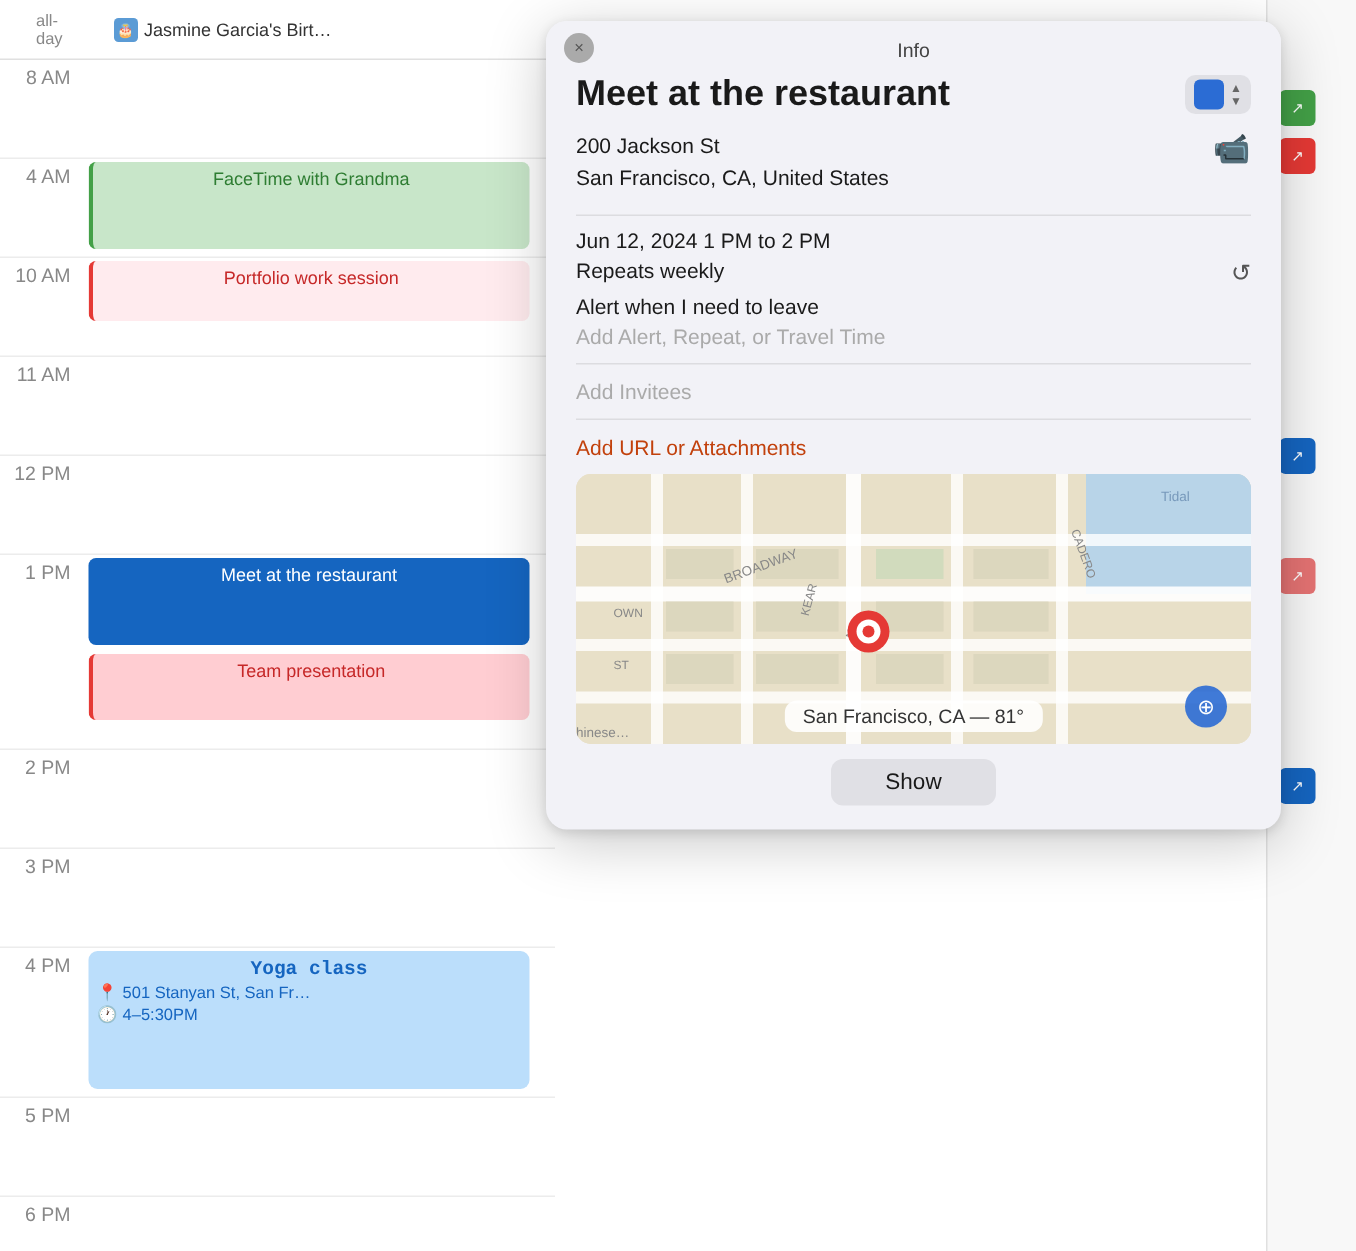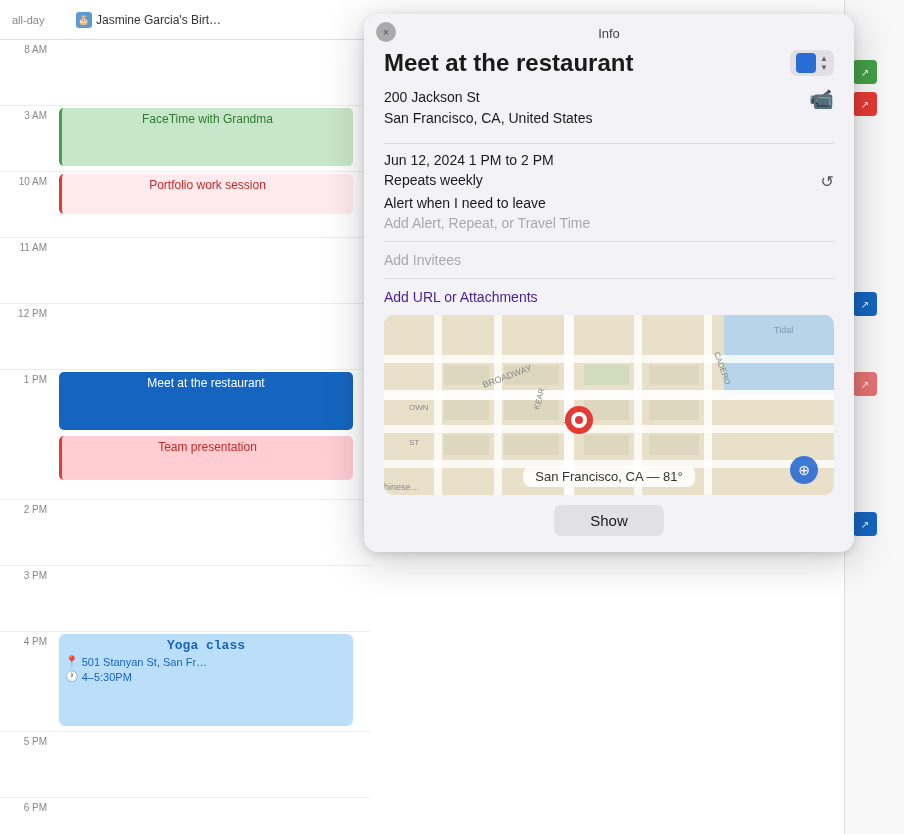--- a/index.html
+++ b/index.html
@@ -28,21 +28,21 @@
       width: 370px;
       height: 40px;
       display: flex;
       align-items: center;
       border-bottom: 1px solid #e0e0e0;
       background: #fff;
     }
     .allday-label {
       font-size: 11px;
       color: #888;
-      padding: 0 12px;
+      padding: 0 24px;
       width: 76px;
     }
     .allday-event {
       display: flex;
       align-items: center;
       gap: 4px;
       background: #fff;
       font-size: 12px;
       color: #333;
     }
@@ -62,21 +62,21 @@
       width: 370px;
     }
     .time-row {
       display: flex;
       height: 66px;
       border-bottom: 1px solid #ececec;
       position: relative;
     }
     .time-label {
       width: 55px;
-      font-size: 10px;
+      font-size: 13px;
       color: #888;
       padding: 4px 8px 0 4px;
       text-align: right;
       flex-shrink: 0;
     }
     .time-content {
       flex: 1;
       position: relative;
     }
 
@@ -311,21 +311,21 @@
       margin-bottom: 6px;
     }
 
     .notes-row {
       font-size: 14px;
       color: #aaa;
       margin-bottom: 4px;
     }
     .url-row {
       font-size: 14px;
-      color: #4c1d95;
+      color: #c2410c;
       margin-bottom: 10px;
     }
 
     
     .map-container {
       margin: 0 20px 10px;
       border-radius: 10px;
       overflow: hidden;
       height: 180px;
       position: relative;
@@ -377,21 +377,21 @@
 </div>
 
 <div class="time-slots">
 
   <div class="time-row">
     <div class="time-label">8 AM</div>
     <div class="time-content"></div>
   </div>
 
   <div class="time-row">
-    <div class="time-label">3 AM</div>
+    <div class="time-label">4 AM</div>
     <div class="time-content">
       <div class="cal-event event-facetime">
         <span>FaceTime with Grandma</span>
       </div>
     </div>
   </div>
 
   <div class="time-row">
     <div class="time-label">10 AM</div>
     <div class="time-content">

